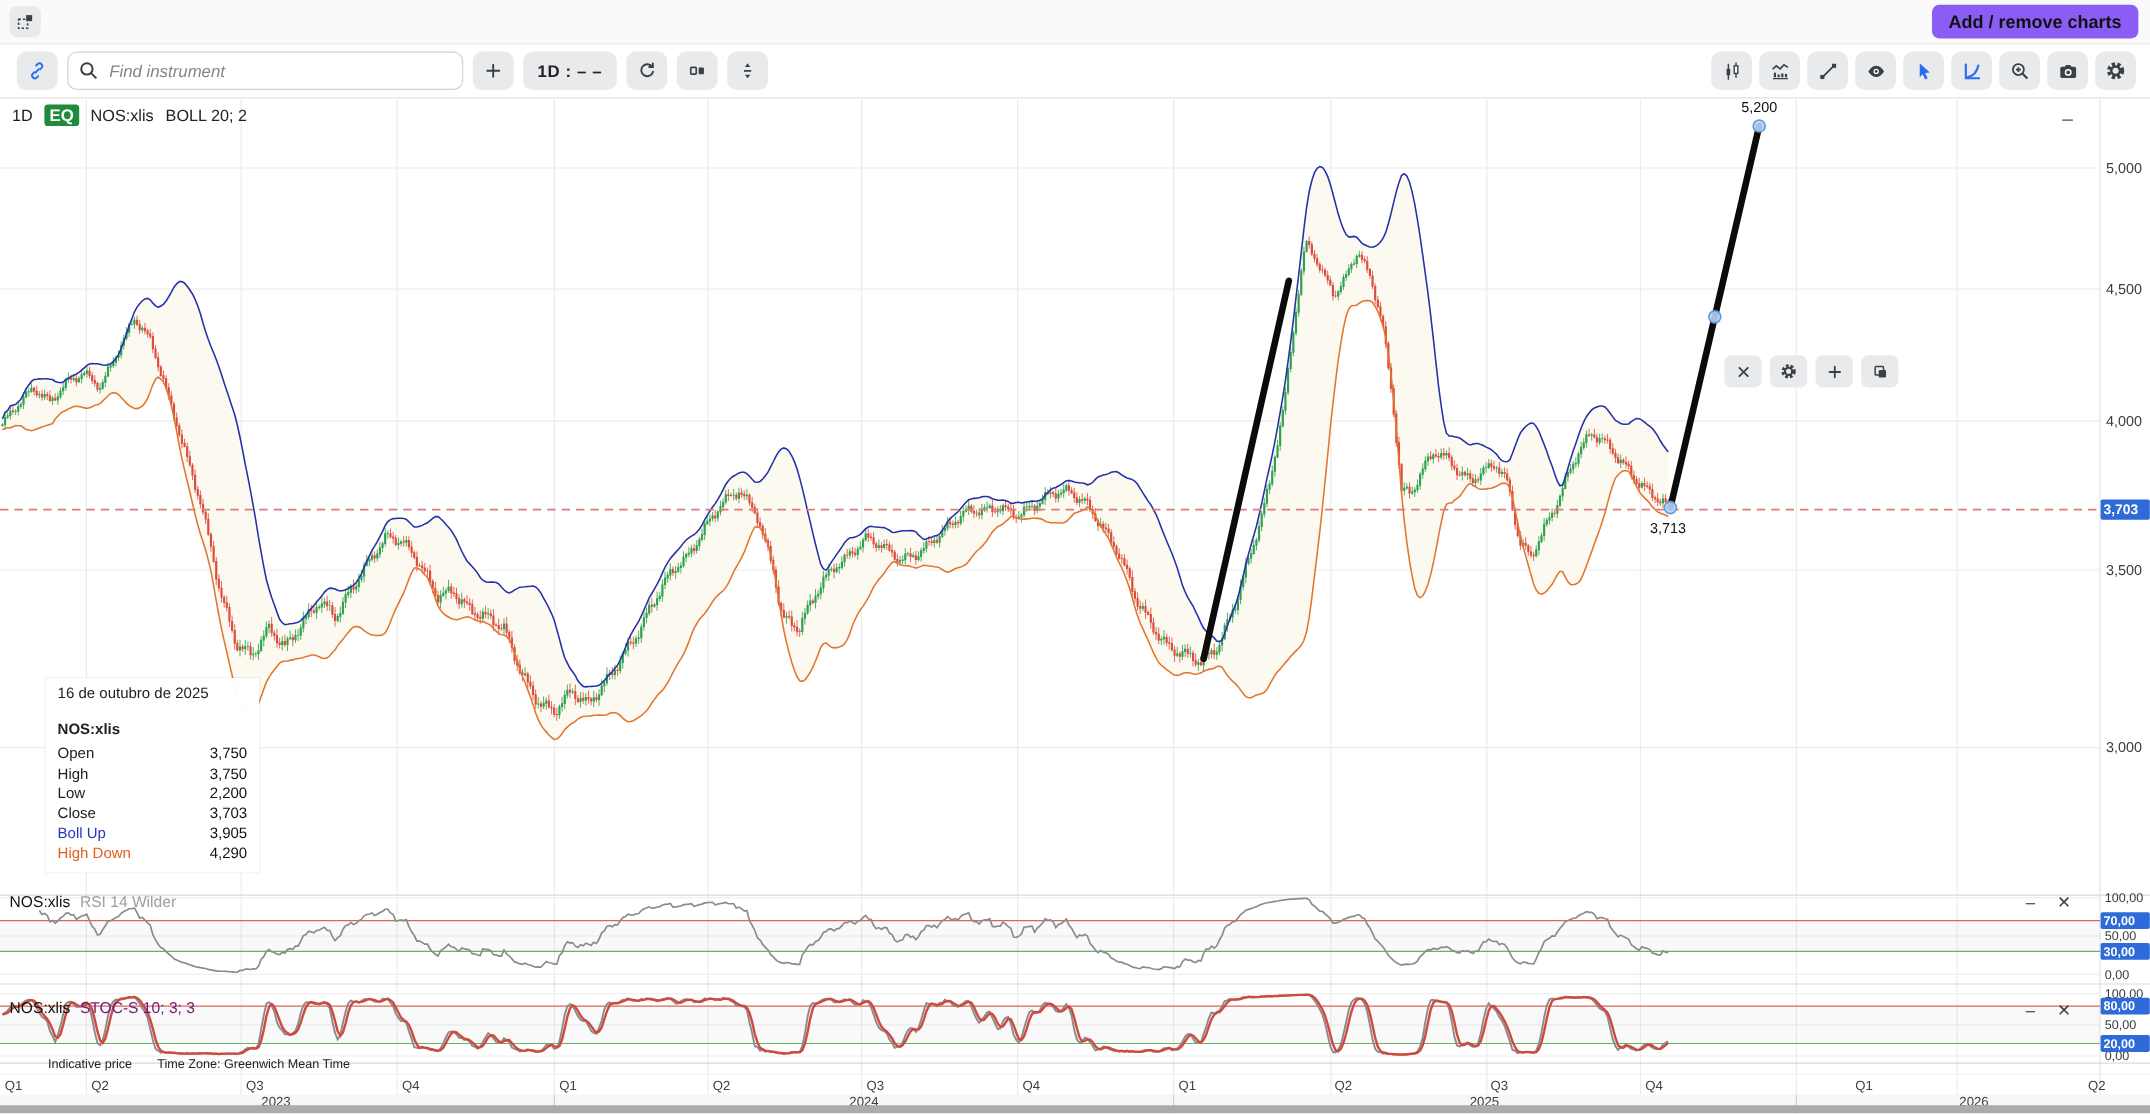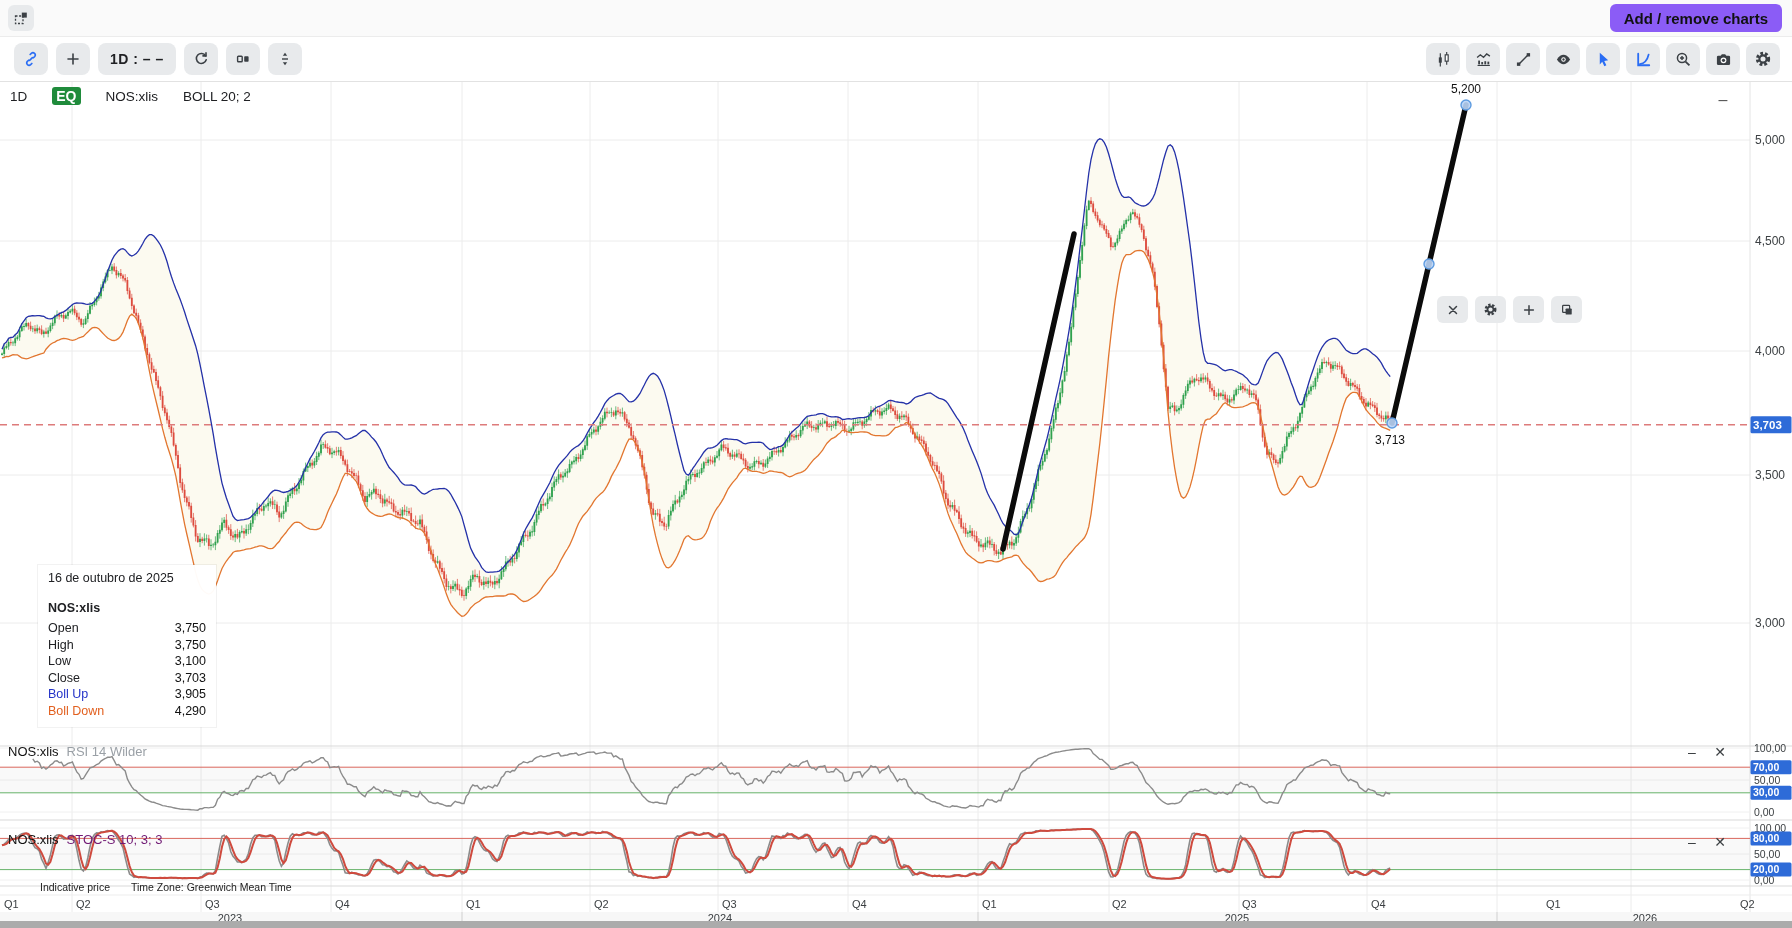--- a/index.html
+++ b/index.html
@@ -14,21 +14,21 @@
   .tb-right{display:flex;align-items:center;gap:6px;margin-left:auto;margin-right:12px;}
   .tb-btn{height:32px;min-width:34px;background:#e8eaec;border:none;border-radius:8px;display:flex;align-items:center;justify-content:center;cursor:pointer;padding:0 6px;}
   .tb-btn.text{font-family:"Liberation Sans",sans-serif;font-size:14px;font-weight:700;color:#202124;letter-spacing:.5px;padding:0 12px;}
   .search-wrap{position:relative;width:330px;height:32px;}
   .search-wrap input{width:100%;height:100%;box-sizing:border-box;border:1px solid #ced3d9;border-radius:8px;padding:0 10px 0 34px;font-family:"Liberation Sans",sans-serif;font-size:14px;font-style:italic;color:#333;outline:none;}
   .search-wrap input::placeholder{color:#80868b;font-style:italic;}
   .search-icon{position:absolute;left:9px;top:7px;pointer-events:none;}
   
   .chart{position:absolute;left:0;top:82px;width:1792px;height:846px;}
   .chart svg.main{position:absolute;left:0;top:0;}
-  .legend{position:absolute;left:10px;top:5px;display:flex;align-items:center;gap:25px;font-size:13.5px;color:#202124;}
+  .legend{position:absolute;left:10px;top:5px;display:flex;align-items:center;gap:10px;font-size:13.5px;color:#202124;}
   .eq-badge{display:inline-block;background:#1f8b3b;color:#fff;font-size:14px;font-weight:700;padding:2px 4px;border-radius:3px;line-height:1;}
   .pane-min{position:absolute;left:1712px;top:8px;width:22px;height:20px;color:#555;font-size:16px;line-height:20px;text-align:center;cursor:pointer;}
   .tooltip{position:absolute;left:38px;top:483px;width:158px;background:rgba(255,255,255,.97);padding:6px 10px 8px;box-shadow:0 0 0 1px rgba(0,0,0,.05);font-size:12.5px;color:#202124;}
   .tooltip .date{margin-bottom:16px;}
   .tooltip .sym{font-weight:700;margin-bottom:5px;}
   .tooltip .row{display:flex;justify-content:space-between;line-height:16.5px;}
   .tooltip .row .val{color:#111;}
   .tooltip .row.bollup .lbl{color:#2433c8;}
   .tooltip .row.bolldown .lbl{color:#e2601f;}
   .float-toolbar{position:absolute;left:1437px;top:214px;display:flex;gap:7px;}
@@ -68,20 +68,29 @@
   <div class="tb-left">
     <button class="tb-btn">
       <span class="icon">
         <svg width="16" height="16" viewBox="0 0 16 16" fill="none" stroke="#2a6df4" stroke-width="1.6" stroke-linecap="round">
             <path d="M6.6 9.4 L9.4 6.6"></path>
             <path d="M5.6 10.4 L4.4 11.6 a2.3 2.3 0 0 0 3.25 3.25 l1.2-1.2" transform="translate(0,-1.2)"></path>
             <path d="M10.4 5.6 L11.6 4.4 a2.3 2.3 0 0 0 -3.25 -3.25 l-1.2 1.2" transform="translate(0,1.2)"></path>
           </svg>
       </span>
     </button>
+    <div class="search-wrap">
+      <span class="search-icon icon">
+        <svg width="18" height="18" viewBox="0 0 16 16" fill="none" stroke="#3b4045" stroke-width="1.5">
+            <circle cx="6.6" cy="6.6" r="4.2"></circle>
+            <line x1="9.9" y1="9.9" x2="13.6" y2="13.6"></line>
+          </svg>
+      </span>
+      <input type="text" placeholder="Find instrument" style="">
+    </div>
     <button class="tb-btn">
       <span class="icon">
         <svg width="16" height="16" viewBox="0 0 16 16" stroke="#3b4045" stroke-width="1.6" stroke-linecap="round">
             <path d="M8 3v10M3 8h10"></path>
           </svg>
       </span>
     </button>
     <button class="tb-btn text">1D : – –</button>
     <button class="tb-btn">
       <span class="icon">
@@ -335,32 +344,32 @@
     <div class="row">
         <span class="lbl">Open</span>
         <span class="val">3,750</span>
       </div>
     <div class="row">
         <span class="lbl">High</span>
         <span class="val">3,750</span>
       </div>
     <div class="row">
         <span class="lbl">Low</span>
-        <span class="val">3,100</span>
+        <span class="val">2,200</span>
       </div>
     <div class="row">
         <span class="lbl">Close</span>
         <span class="val">3,703</span>
       </div>
     <div class="row bollup">
         <span class="lbl">Boll Up</span>
         <span class="val">3,905</span>
       </div>
     <div class="row bolldown">
-        <span class="lbl">Boll Down</span>
+        <span class="lbl">High Down</span>
         <span class="val">4,290</span>
       </div>
   </div>
 
   <div class="float-toolbar">
     <button>
       <span class="icon">
           <svg width="14" height="14" viewBox="0 0 16 16" stroke="#3b4045" stroke-width="1.7" stroke-linecap="round">
             <path d="M4 4 L12 12 M12 4 L4 12"></path>
           </svg>

